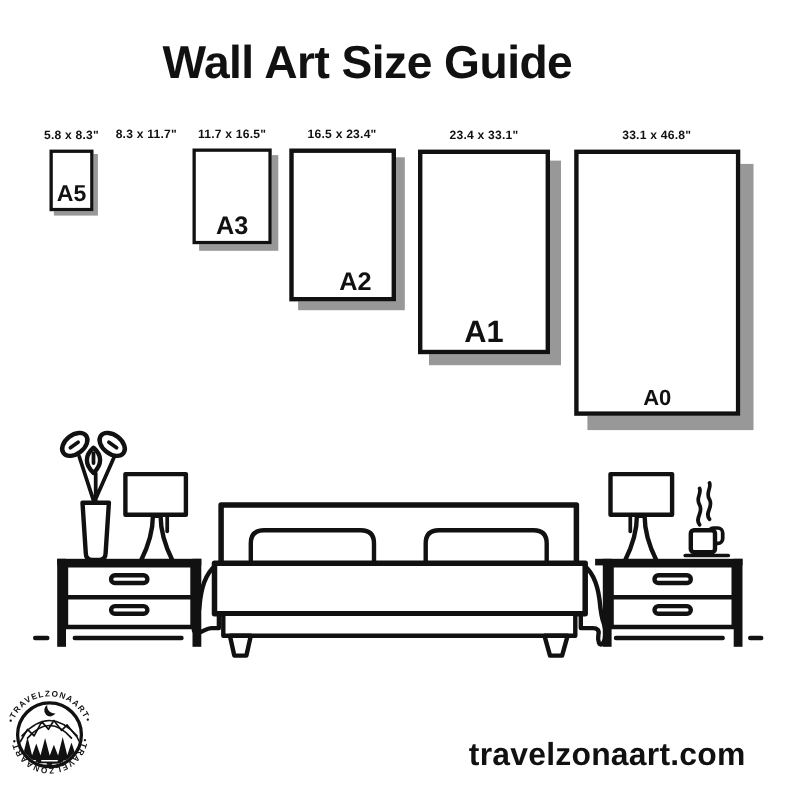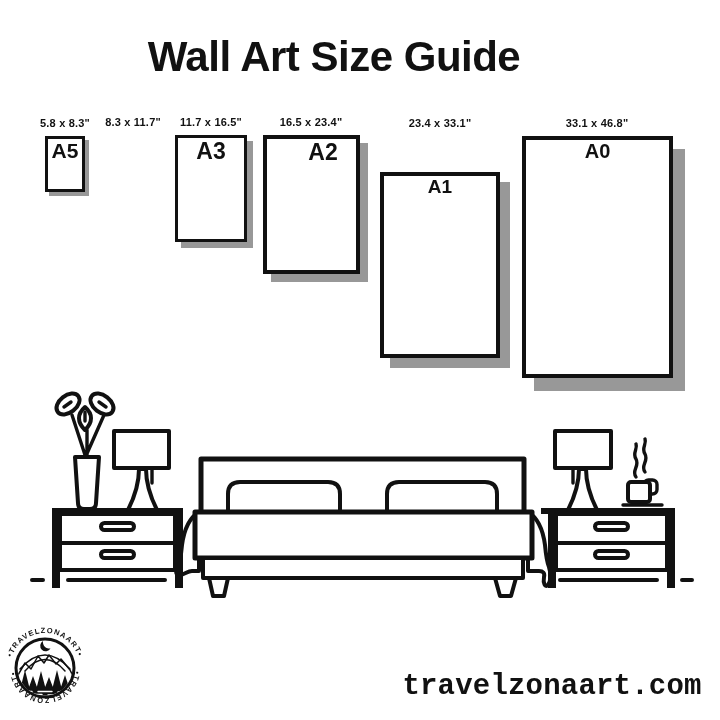--- a/index.html
+++ b/index.html
@@ -8,27 +8,27 @@
     position:relative; width:720px; height:720px; background:var(--bg);
     overflow:hidden; font-family:"Liberation Sans", sans-serif; color:var(--ink);
   }
   .title{
     position:absolute; left:0; top:33px; width:668px; text-align:center;
     font-size:42px; font-weight:bold; letter-spacing:-0.5px; color:var(--ink);
   }
   
   .paper{
     position:absolute; background:#fff; border:3px solid var(--ink); box-sizing:border-box;
-    display:flex; align-items:flex-start; justify-content:center; font-weight:bold; color:var(--ink);
+    display:flex; align-items:flex-end; justify-content:center; font-weight:bold; color:var(--ink);
   }
   .p0{left:45px; top:136px; width:40px; height:56px;  box-shadow:4px 4px 0 var(--shadow);  font-size:21px;}
   .p1{left:103px;top:135px; width:60px; height:74px;  box-shadow:5px 5px 0 var(--shadow);  font-size:22px;}
-  .p2{left:175px;top:135px; width:72px; height:107px; box-shadow:6px 6px 0 var(--shadow);  font-size:23px;}
+  .p2{left:175px;top:135px; width:72px; height:87px; box-shadow:6px 6px 0 var(--shadow);  font-size:23px;}
   .p3{left:263px;top:135px; width:97px; height:139px; border-width:4px; box-shadow:8px 8px 0 var(--shadow); font-size:23px;padding-left:23px;}
-  .p4{left:380px;top:136px; width:120px;height:186px; border-width:4px; box-shadow:10px 10px 0 var(--shadow); font-size:19px;margin-top:36px;}
+  .p4{left:380px;top:136px; width:120px;height:186px; border-width:4px; box-shadow:10px 10px 0 var(--shadow); font-size:28px;}
   .p5{left:522px;top:136px; width:151px;height:242px; border-width:4px; box-shadow:12px 13px 0 var(--shadow); font-size:20px;}
   .dims{
     position:absolute; height:14px; font-size:11px; font-weight:bold; text-align:center;
     letter-spacing:0.2px; white-space:nowrap; color:var(--ink);
   }
   .d0{left:15px;  top:117px; width:100px;}
   .d1{left:83px;  top:116px; width:100px;}
   .d2{left:161px; top:116px; width:100px;}
   .d3{left:261px; top:116px; width:100px;}
   .d4{left:390px; top:117px; width:100px;}
@@ -39,21 +39,21 @@
   .ln5{stroke-width:5;}
   .ln3{fill:none; stroke:var(--ink); stroke-width:3.4; stroke-linecap:round; stroke-linejoin:round;}
   .fw{fill:#fff;}
   .fk{fill:var(--ink); stroke:none;}
   
   #logo{position:absolute; left:0; top:623px; width:92px; height:92px;}
   .ring{font-family:"Liberation Sans",sans-serif; font-size:7.5px; font-weight:bold; fill:var(--ink); letter-spacing:1.1px;}
   .lnt{fill:none; stroke:var(--ink); stroke-width:1.5; stroke-linecap:round; stroke-linejoin:round;}
   .website{
     position:absolute; left:402px; top:670px; width:300px; text-align:center;
-    font-size:29px; font-weight:bold; letter-spacing:0.2px; color:var(--ink); white-space:nowrap;font-family:Liberation Mono, monospace;
+    font-size:29px; font-weight:bold; letter-spacing:0.2px; color:var(--ink); white-space:nowrap;
   }
 </style>
 </head>
 <body>
 
 <div id="canvas">
 
   <div class="title">Wall Art Size Guide</div>
 
   <div class="dims d0">5.8 x 8.3"</div>

